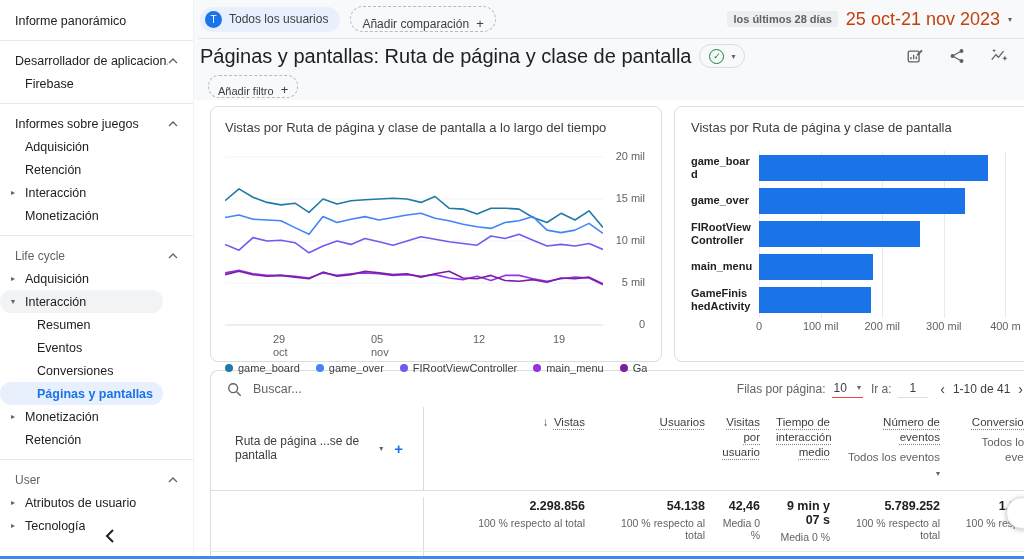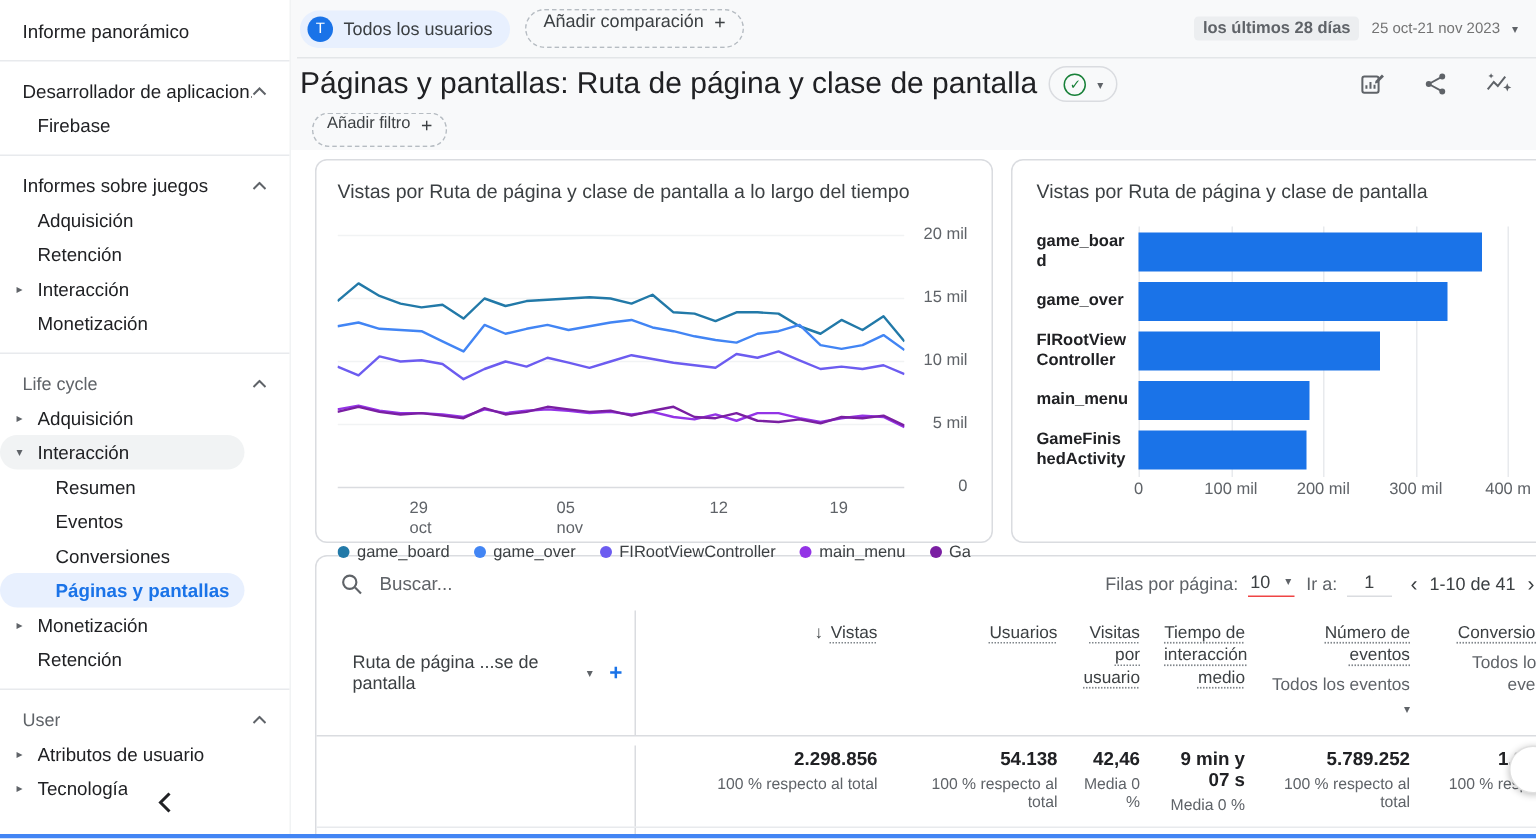--- a/index.html
+++ b/index.html
@@ -22,25 +22,25 @@
   .sb-selected .sb-label{color:#1a73e8;font-weight:700}
   .sb-divider{height:1px;background:#e8eaed;margin:8px 0}
   .collapse-row{position:absolute;bottom:12px;left:104px;color:#202124}
   
   .main{flex:1;position:relative;overflow:hidden;background:#fff}
   .topband{background:#f8f9fa;padding-left:4px}
   .row1{height:38px;display:flex;align-items:center;border-bottom:1px solid #e3e6e8;padding-right:12px}
   .audience-pill{display:flex;align-items:center;background:#e8f0fe;border-radius:13px;height:25px;padding:0 12px 0 5px;gap:7px;margin-left:2px;cursor:pointer}
   .avatar{width:17px;height:17px;border-radius:50%;background:#1a73e8;color:#fff;font-size:10px;display:flex;align-items:center;justify-content:center}
   .pill-label{font-size:12px;color:#3c4043}
-  .dash-pill{display:flex;align-items:flex-start;border:1px dashed #b6bcc2;border-radius:13px;height:24px;padding:0 11px;font-size:12px;color:#3c4043;margin-left:10px;gap:7px;background:transparent;cursor:pointer}
+  .dash-pill{display:flex;align-items:flex-end;border:1px dashed #b6bcc2;border-radius:13px;height:24px;padding:0 11px;font-size:12px;color:#3c4043;margin-left:10px;gap:7px;background:transparent;cursor:pointer}
   .plus-glyph{font-size:13px;color:#3c4043}
   .row1-right{margin-left:auto;display:flex;align-items:center;gap:8px}
   .date-hint{background:#eceef0;font-size:11px;color:#5f6368;padding:2px 6px;border-radius:3px;font-weight:700}
-  .date-range{font-size:10px;color:#737373;cursor:pointer}
+  .date-range{font-size:18px;color:#c2410c;cursor:pointer}
   .caret{font-size:8px;color:#5f6368}
   .row2{height:34px;display:flex;align-items:center;padding-right:16px}
   .page-title{font-size:20px;color:#202124;font-weight:400;margin-left:2px;white-space:nowrap}
   .check-pill{display:flex;align-items:center;border:1px solid #dadce0;border-radius:12px;height:22px;padding:0 9px;margin-left:8px;gap:7px;cursor:pointer}
   .check-circle{width:13px;height:13px;border:1.4px solid #188038;border-radius:50%;color:#188038;font-size:9px;display:flex;align-items:center;justify-content:center}
   .row2-icons{margin-left:auto;display:flex;gap:24px}
   .icon-btn{cursor:pointer;display:flex}
   .row3{height:27px;display:flex;align-items:center}
   .filter-pill{height:21px;font-size:11px;border-radius:11px;padding:0 9px}
   
@@ -75,21 +75,21 @@
   .sel-box{display:flex;align-items:center;gap:10px;color:#3c4043;border-bottom:1px solid #ef4444;padding:0 2px 2px;margin-left:6px;cursor:pointer}
   .goto-box{color:#3c4043;border-bottom:1px solid #dadce0;padding:0 12px 2px;margin-left:6px;cursor:pointer}
   .pg-chev{font-size:14px;color:#3c4043;cursor:pointer;padding:0 4px}
   .pg-text{color:#3c4043;margin:0 4px}
   .ml18{margin-left:8px}
   .t-grid{display:grid;grid-template-columns:40px 173px 175px 120px 55px 70px 110px 90px}
   .thead{border-bottom:1px solid #dadce0}
   .th{font-size:11.5px;color:#3c4043;text-align:right;padding:8px 14px 10px 2px;line-height:1.3}
   .th .lbl{text-decoration:underline dotted #80868b;text-underline-offset:3px}
   .th-sub{color:#5f6368;margin-top:5px}
-  .th-dim{grid-column:1/3;text-align:left;font-size:12px;color:#3c4043;display:flex;align-items:center;gap:7px;padding:10px 8px 10px 24px;border-right:1px solid #dadce0;cursor:pointer}
+  .th-dim{grid-column:1/3;text-align:left;font-size:12px;color:#3c4043;display:flex;align-items:center;gap:7px;padding:10px 20px 10px 24px;border-right:1px solid #dadce0;cursor:pointer}
   .dim-plus{color:#1a73e8;font-size:15px;font-weight:700;margin-left:4px;cursor:pointer}
   .sort-ic{margin-right:2px;text-decoration:none;display:inline-block}
   .vline{border-right:1px solid #dadce0}
   .totals-grid{padding:6px 0 0}
   .tcell{text-align:right;padding:2px 14px 8px 2px}
   .tval{font-size:12.5px;font-weight:700;color:#202124}
   .tsub{font-size:10.5px;color:#5f6368;margin-top:4px}
   .trow{border-top:1px solid #e8eaed;cursor:pointer}
   .td{font-size:12.5px;color:#202124;text-align:right;padding:8px 14px 8px 2px}
   .td-idx{text-align:left;padding-left:16px;font-size:12px}

